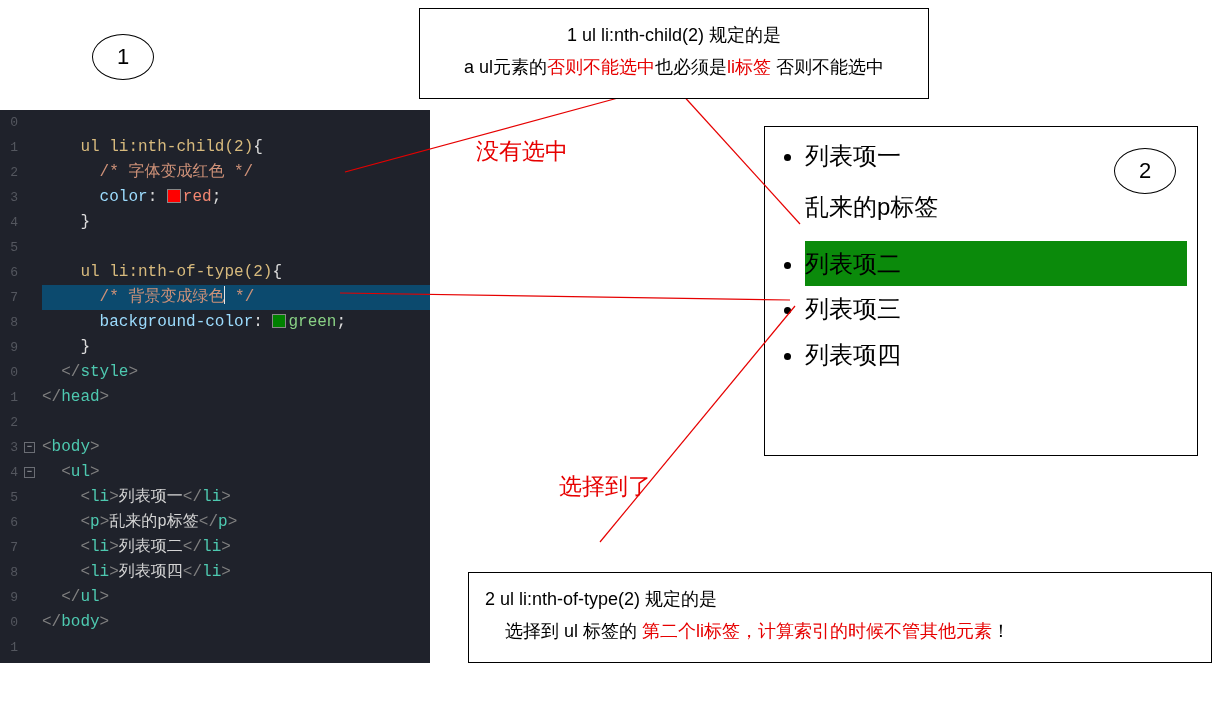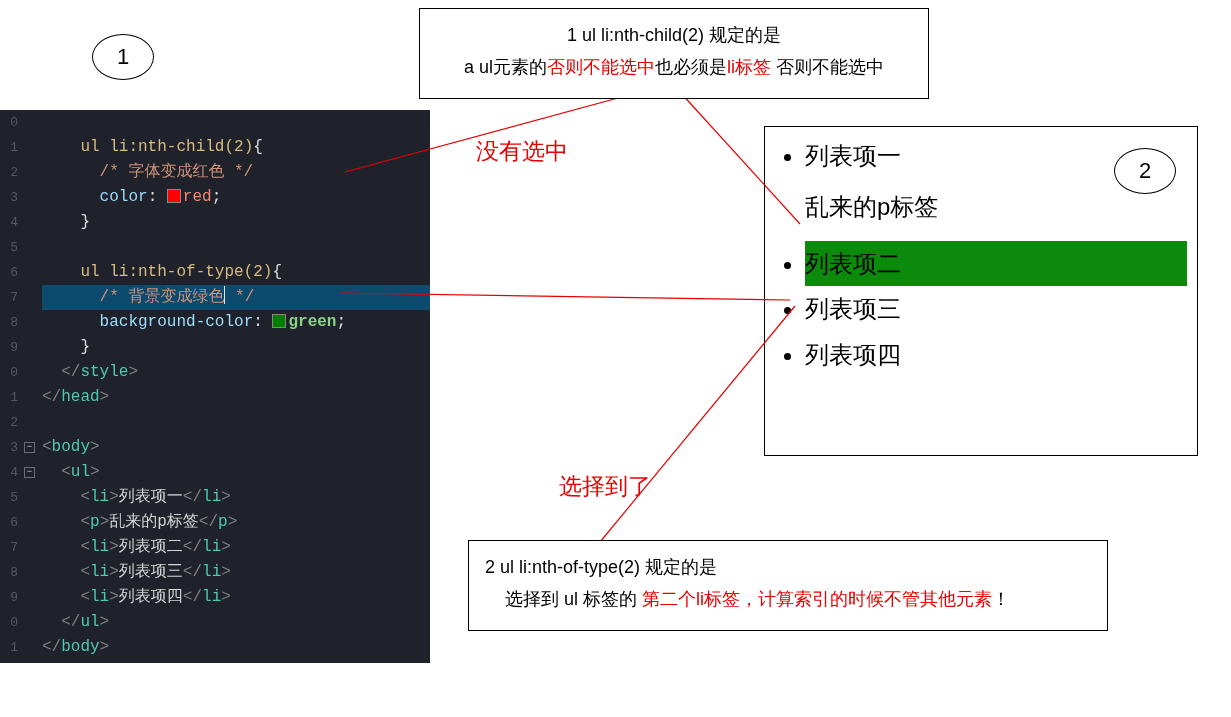--- a/index.html
+++ b/index.html
@@ -36,21 +36,21 @@
   .callout {
     position: absolute;
     border: 1.5px solid #000;
     background: #fff;
     padding: 10px 16px 14px 16px;
     font-size: 18px;
     line-height: 1.8;
     z-index: 15;
   }
   #callout-top    { left: 419px; top: 8px;  width: 510px; text-align: center; }
-  #callout-bottom { left: 468px; top: 540px; width: 640px; }
+  #callout-bottom { left: 468px; top: 572px; width: 744px; }
   .callout .red { color: #e60000; }
 
   
   .float-note {
     position: absolute;
     color: #e60000;
     font-size: 23px;
     z-index: 14;
     background: transparent;
   }
@@ -105,21 +105,21 @@
     left: 42px; right: 0; top: 0;
     color: #c5c7cc;
   }
   .editor .line { height: 25px; white-space: pre; }
   .editor .line.hl { background: #0c4a6e; }
   .tok-sel   { color: #d7ba7d; }  
   .tok-prop  { color: #9cdcfe; }
   .tok-brace { color: #dcdcdc; }
   .tok-comment { color: #ce9178; }
   .tok-colorword-red   { color: #f48771; }
-  .tok-colorword-green { color: #89d185; font-weight: bold; }
+  .tok-colorword-green { color: #89d185; }
   .tok-tag   { color: #4ec9b0; }   
   .tok-tag2  { color: #4ec9b0; }   
   .tok-angle { color: #808080; }
   .tok-text  { color: #d4d4d4; }
   .swatch {
     display: inline-block;
     width: 14px; height: 14px;
     border: 1px solid #888;
     vertical-align: -2px;
     margin-right: 2px;
@@ -257,21 +257,20 @@
     <div class="line">      <span class="tok-prop">background-color</span><span class="tok-brace">: </span><span class="swatch green"></span><span class="tok-colorword-green">green</span><span class="tok-brace">;</span></div>
     <div class="line">    <span class="tok-brace">}</span></div>
     <div class="line">  <span class="tok-angle">&lt;/</span><span class="tok-tag">style</span><span class="tok-angle">&gt;</span></div>
     <div class="line"><span class="tok-angle">&lt;/</span><span class="tok-tag">head</span><span class="tok-angle">&gt;</span></div>
     <div class="line"> </div>
     <div class="line"><span class="tok-angle">&lt;</span><span class="tok-tag">body</span><span class="tok-angle">&gt;</span></div>
     <div class="line">  <span class="tok-angle">&lt;</span><span class="tok-tag">ul</span><span class="tok-angle">&gt;</span></div>
     <div class="line">    <span class="tok-angle">&lt;</span><span class="tok-tag2">li</span><span class="tok-angle">&gt;</span><span class="tok-text">列表项一</span><span class="tok-angle">&lt;/</span><span class="tok-tag2">li</span><span class="tok-angle">&gt;</span></div>
     <div class="line">    <span class="tok-angle">&lt;</span><span class="tok-tag2">p</span><span class="tok-angle">&gt;</span><span class="tok-text">乱来的p标签</span><span class="tok-angle">&lt;/</span><span class="tok-tag2">p</span><span class="tok-angle">&gt;</span></div>
     <div class="line">    <span class="tok-angle">&lt;</span><span class="tok-tag2">li</span><span class="tok-angle">&gt;</span><span class="tok-text">列表项二</span><span class="tok-angle">&lt;/</span><span class="tok-tag2">li</span><span class="tok-angle">&gt;</span></div>
-    <div class="line">    <span class="tok-angle">&lt;</span><span class="tok-tag2">li</span><span class="tok-angle">&gt;</span><span class="tok-text">列表项三</span><span class="tok-angle">&lt;/</span><span class="tok-tag2">li</span><span class="tok-angle">&gt;</span></div>
     <div class="line">    <span class="tok-angle">&lt;</span><span class="tok-tag2">li</span><span class="tok-angle">&gt;</span><span class="tok-text">列表项四</span><span class="tok-angle">&lt;/</span><span class="tok-tag2">li</span><span class="tok-angle">&gt;</span></div>
     <div class="line">  <span class="tok-angle">&lt;/</span><span class="tok-tag">ul</span><span class="tok-angle">&gt;</span></div>
     <div class="line"><span class="tok-angle">&lt;/</span><span class="tok-tag">body</span><span class="tok-angle">&gt;</span></div>
   </div>
 </div>
 
 <div class="preview">
   <ul>
     <li>列表项一</li>
     <p class="inlist">乱来的p标签</p>

